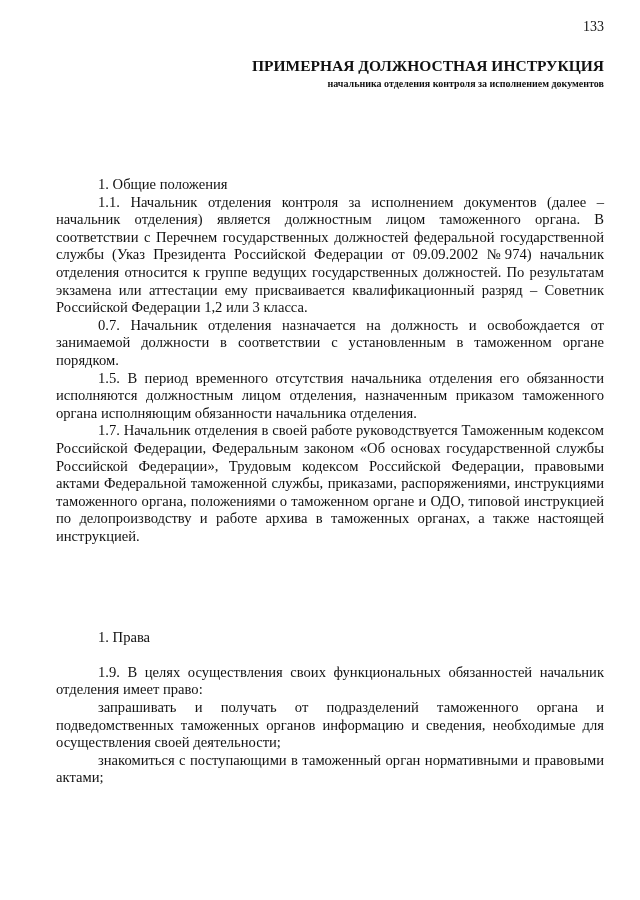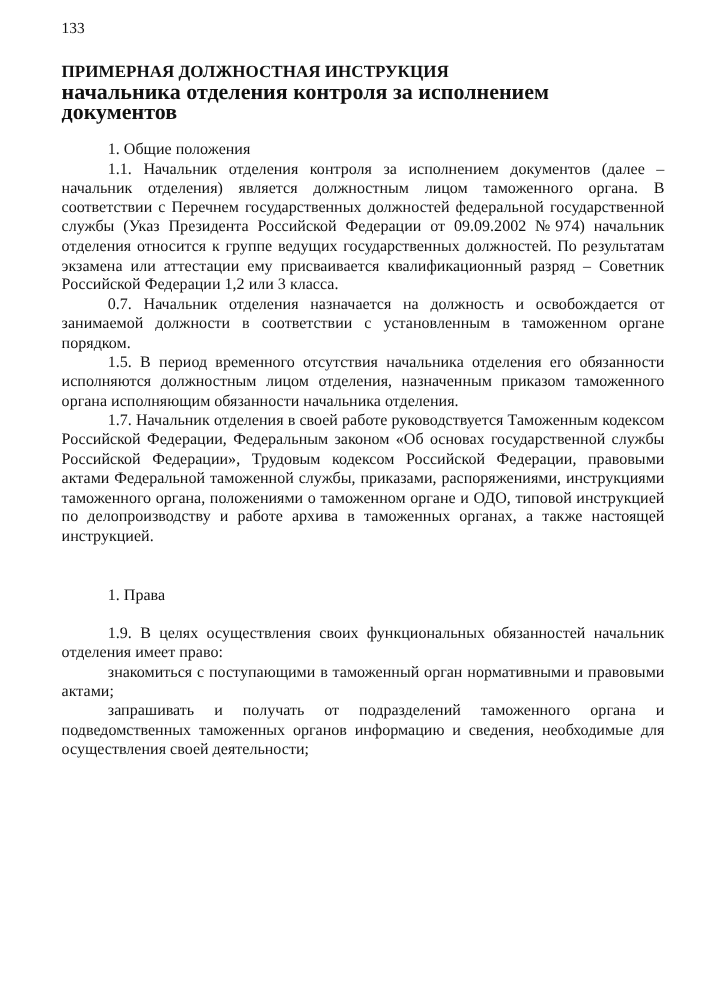--- a/index.html
+++ b/index.html
@@ -2,27 +2,27 @@
 <html><head>
 <meta charset="utf-8">
 <style>
   html, body { margin: 0; padding: 0; background: #ffffff; }
   body { width: 640px; height: 900px; position: relative; overflow: hidden; }
   .page {
     position: absolute; left: 56px; top: 0; width: 548px;
     font-family: "Liberation Serif", "DejaVu Serif", serif;
     color: #111; font-size: 14.6px; line-height: 17.6px;
   }
-  .page-number { position: absolute; left: 0; width: 548px; top: 18px; text-align: left; font-size: 14px; }
-  .title-block { position: absolute; left: 0; width: 548px; top: 56px; text-align: left; font-weight: bold; }
+  .page-number { position: absolute; left: 0; width: 548px; top: 18px; text-align: right; font-size: 14px; }
+  .title-block { position: absolute; left: 0; width: 548px; top: 56px; text-align: right; font-weight: bold; }
   .title-block .t1 { font-size: 15.5px; line-height: 19px; }
-  .title-block .t2 { font-size: 20px; line-height: 18px; }
+  .title-block .t2 { font-size: 10px; line-height: 18px; }
   .body { position: absolute; left: 0; width: 548px; top: 128px; }
   p { margin: 0; text-align: justify; text-indent: 42px; }
-  p.heading { text-indent: 42px; text-align: left; }
+  p.heading { text-indent: 42px; text-align: left; margin-top: 48px; }
   .gap { height: 17.6px; }
 </style>
 </head>
 <body>
 
 <div class="page">
   <div class="page-number">133</div>
 
   <div class="title-block">
     <div class="t1">ПРИМЕРНАЯ ДОЛЖНОСТНАЯ ИНСТРУКЦИЯ</div>
@@ -37,16 +37,16 @@
     <p>1.7. Начальник отделения в своей работе руководствуется Таможенным кодексом Российской Федерации, Федеральным законом «Об основах государственной службы Российской Федерации», Трудовым кодексом Российской Федерации, правовыми актами Федеральной таможенной службы, приказами, распоряжениями, инструкциями таможенного органа, положениями о таможенном органе и ОДО, типовой инструкцией по делопроизводству и работе архива в таможенных органах, а также настоящей инструкцией.</p>
 
     <div class="gap"></div>
     <div class="gap"></div>
 
     <p class="heading">1. Права</p>
 
     <div class="gap"></div>
 
     <p>1.9. В целях осуществления своих функциональных обязанностей начальник отделения имеет право:</p>
+    <p>запрашивать и получать от подразделений таможенного органа и подведомственных таможенных органов информацию и сведения, необходимые для осуществления своей деятельности;</p>
     <p>знакомиться с поступающими в таможенный орган нормативными и правовыми актами;</p>
-    <p>запрашивать и получать от подразделений таможенного органа и подведомственных таможенных органов информацию и сведения, необходимые для осуществления своей деятельности;</p>
   </div>
 </div>
 
 </body></html>

